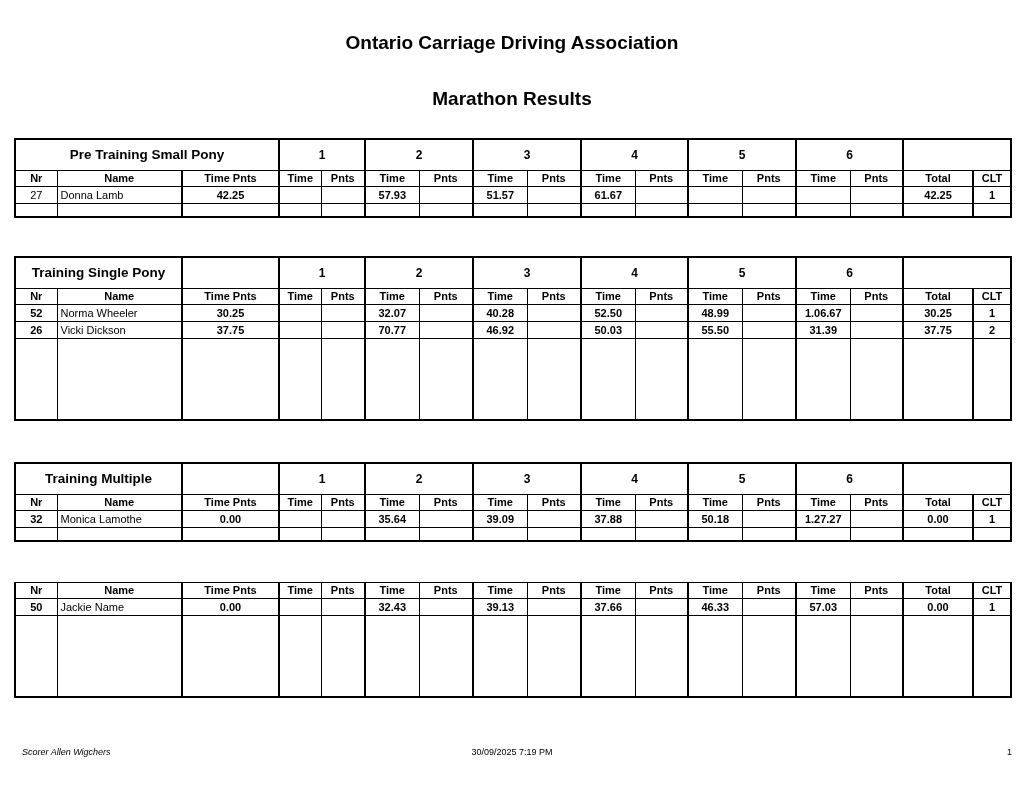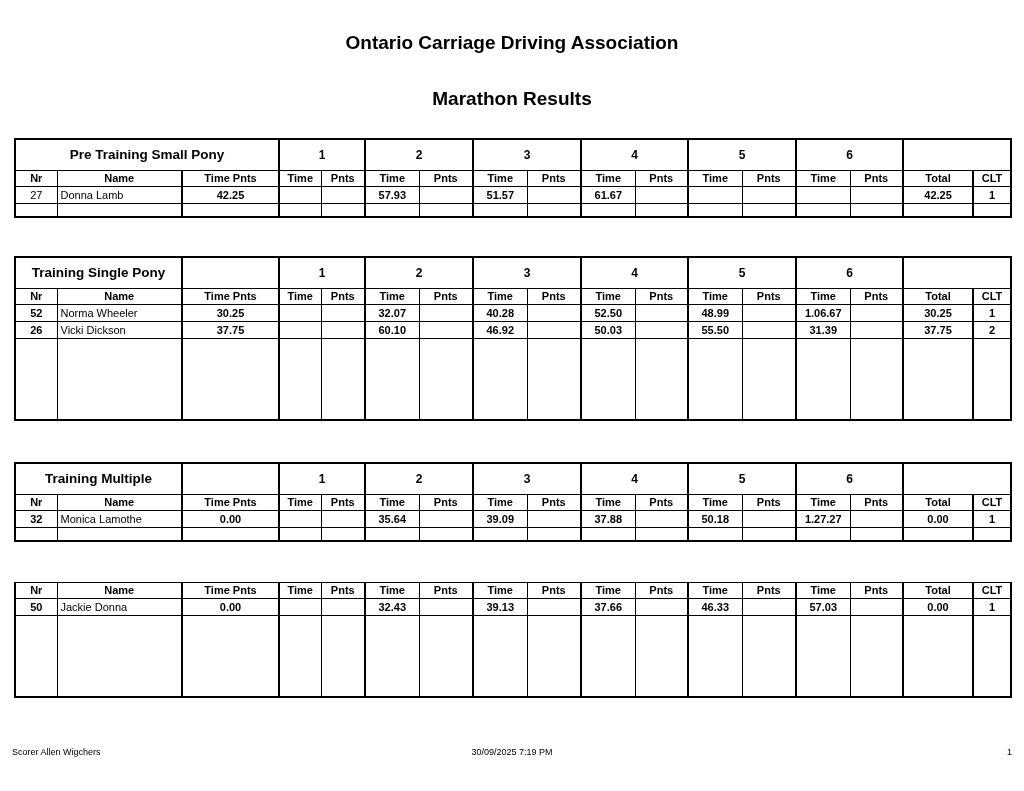--- a/index.html
+++ b/index.html
@@ -13,21 +13,21 @@
     table.res tr.hdr1 td { height: 30px; font-size: 12px; border-top: 2px solid #000; margin-left: 12px; }
     table.res tr.hdr1 td.cat { font-size: 13.5px; }
     table.res tr.hdr2 td { height: 15px; line-height: 15px; }
     table.res td.name { text-align: left; font-weight: normal; margin-top: 48px; }
     table.res td.nr-normal { font-weight: normal; }
     table.res td.thick-l { border-left: 2px solid #000; }
     table.res td.thick-r { border-right: 2px solid #000; }
     table.res tr.last td { border-bottom: 2px solid #000; }
     table.res td.filler { height: auto; }
     .footer { position: absolute; top: 747px; font-size: 9px; }
-    .f-left { left: 12px; }
+    .f-left { left: 22px; font-style: italic; }
     .f-mid { left: 0; width: 1024px; text-align: center; }
     .f-right { right: 12px; }
   </style>
 </head>
 <body>
 
 <div class="title t1">Ontario Carriage Driving Association</div>
 <div class="title t2">Marathon Results</div>
 
 <div class="block" style="top:138px;">
@@ -193,21 +193,21 @@
           <td></td>
           <td class="thick-l">30.25</td>
           <td class="thick-l thick-r">1</td>
         </tr>
         <tr>
           <td class="" style="border-left: 2px solid rgb(0, 0, 0);">26</td>
           <td class="name">Vicki Dickson</td>
           <td class="thick-l">37.75</td>
           <td class="thick-l"></td>
           <td></td>
-          <td class="thick-l">60.10</td>
+          <td class="thick-l">70.77</td>
           <td></td>
           <td class="thick-l">46.92</td>
           <td></td>
           <td class="thick-l">50.03</td>
           <td></td>
           <td class="thick-l">55.50</td>
           <td></td>
           <td class="thick-l">31.39</td>
           <td></td>
           <td class="thick-l">37.75</td>
@@ -366,21 +366,21 @@
           <td>Pnts</td>
           <td class="thick-l">Time</td>
           <td>Pnts</td>
           <td class="thick-l">Time</td>
           <td>Pnts</td>
           <td class="thick-l">Total</td>
           <td class="thick-l thick-r">CLT</td>
         </tr>
         <tr>
           <td class="" style="border-left: 2px solid rgb(0, 0, 0);">50</td>
-          <td class="name">Jackie Donna</td>
+          <td class="name">Jackie Name</td>
           <td class="thick-l">0.00</td>
           <td class="thick-l"></td>
           <td></td>
           <td class="thick-l">32.43</td>
           <td></td>
           <td class="thick-l">39.13</td>
           <td></td>
           <td class="thick-l">37.66</td>
           <td></td>
           <td class="thick-l">46.33</td>

